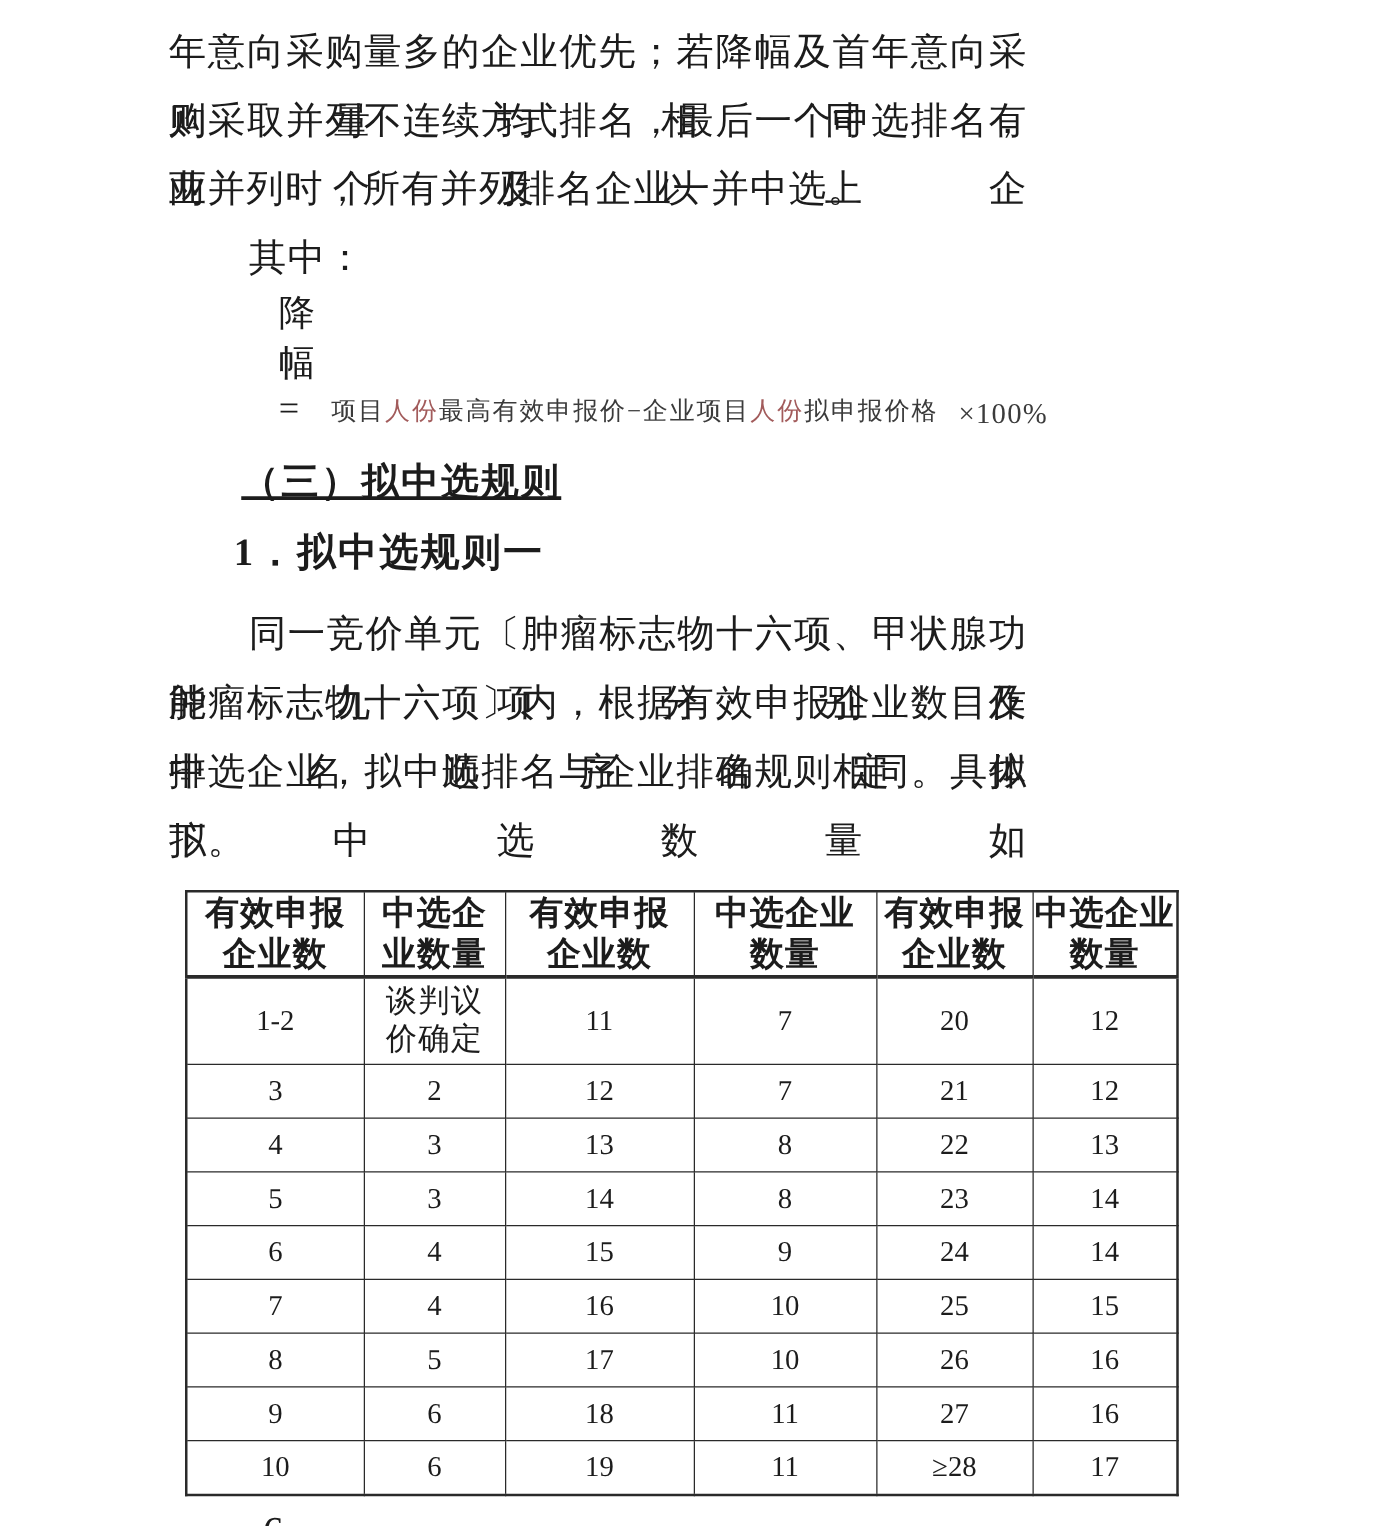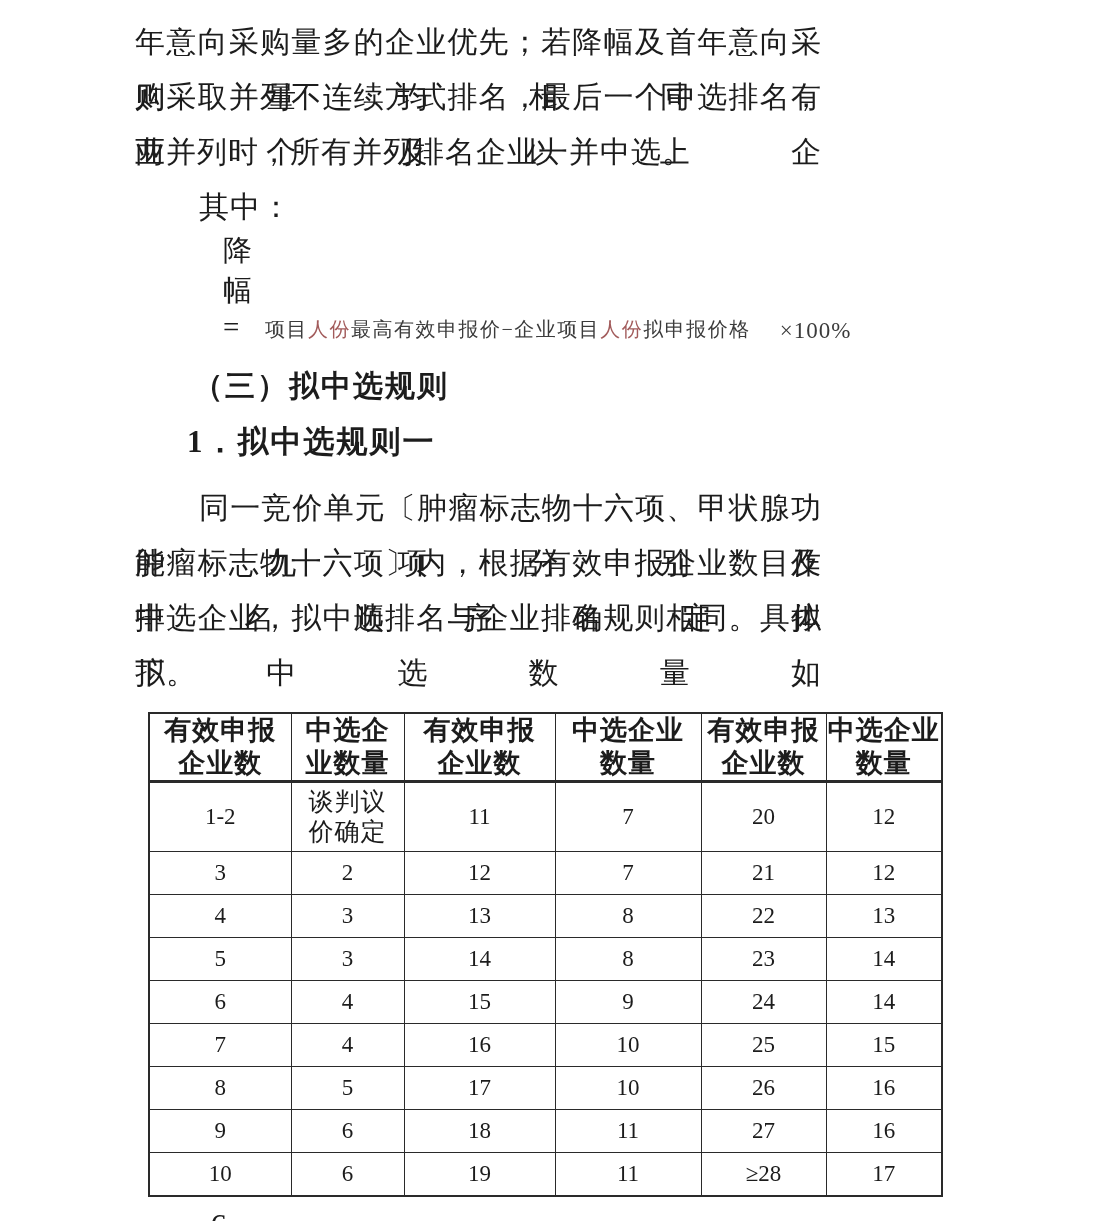--- a/index.html
+++ b/index.html
@@ -59,32 +59,33 @@
   }
   .frac-bar{
     width:100%;
     border-top:2.5px solid #3b3b3b;
     height:0;
     margin:2px 0 3px 0;
   }
   .emph{ color:var(--emphasis); }
   .formula-mult{
     font-size:23px;
-    margin-left:29px;
+    margin-left:16px;
     color:#3b3b3b;
     letter-spacing:1px;
   }
   
   .section-heading{
     margin-top:22px;
     font-size:30px;
     line-height:40px;
     font-weight:bold;
     text-indent:58px;
     letter-spacing:2px;
+    text-decoration:underline;
   }
   .sub-heading{
     margin-top:14px;
     font-size:31px;
     line-height:44px;
     font-weight:bold;
     text-indent:52px;
     letter-spacing:2px;
   }
   .para2{ margin-top:16px; }

